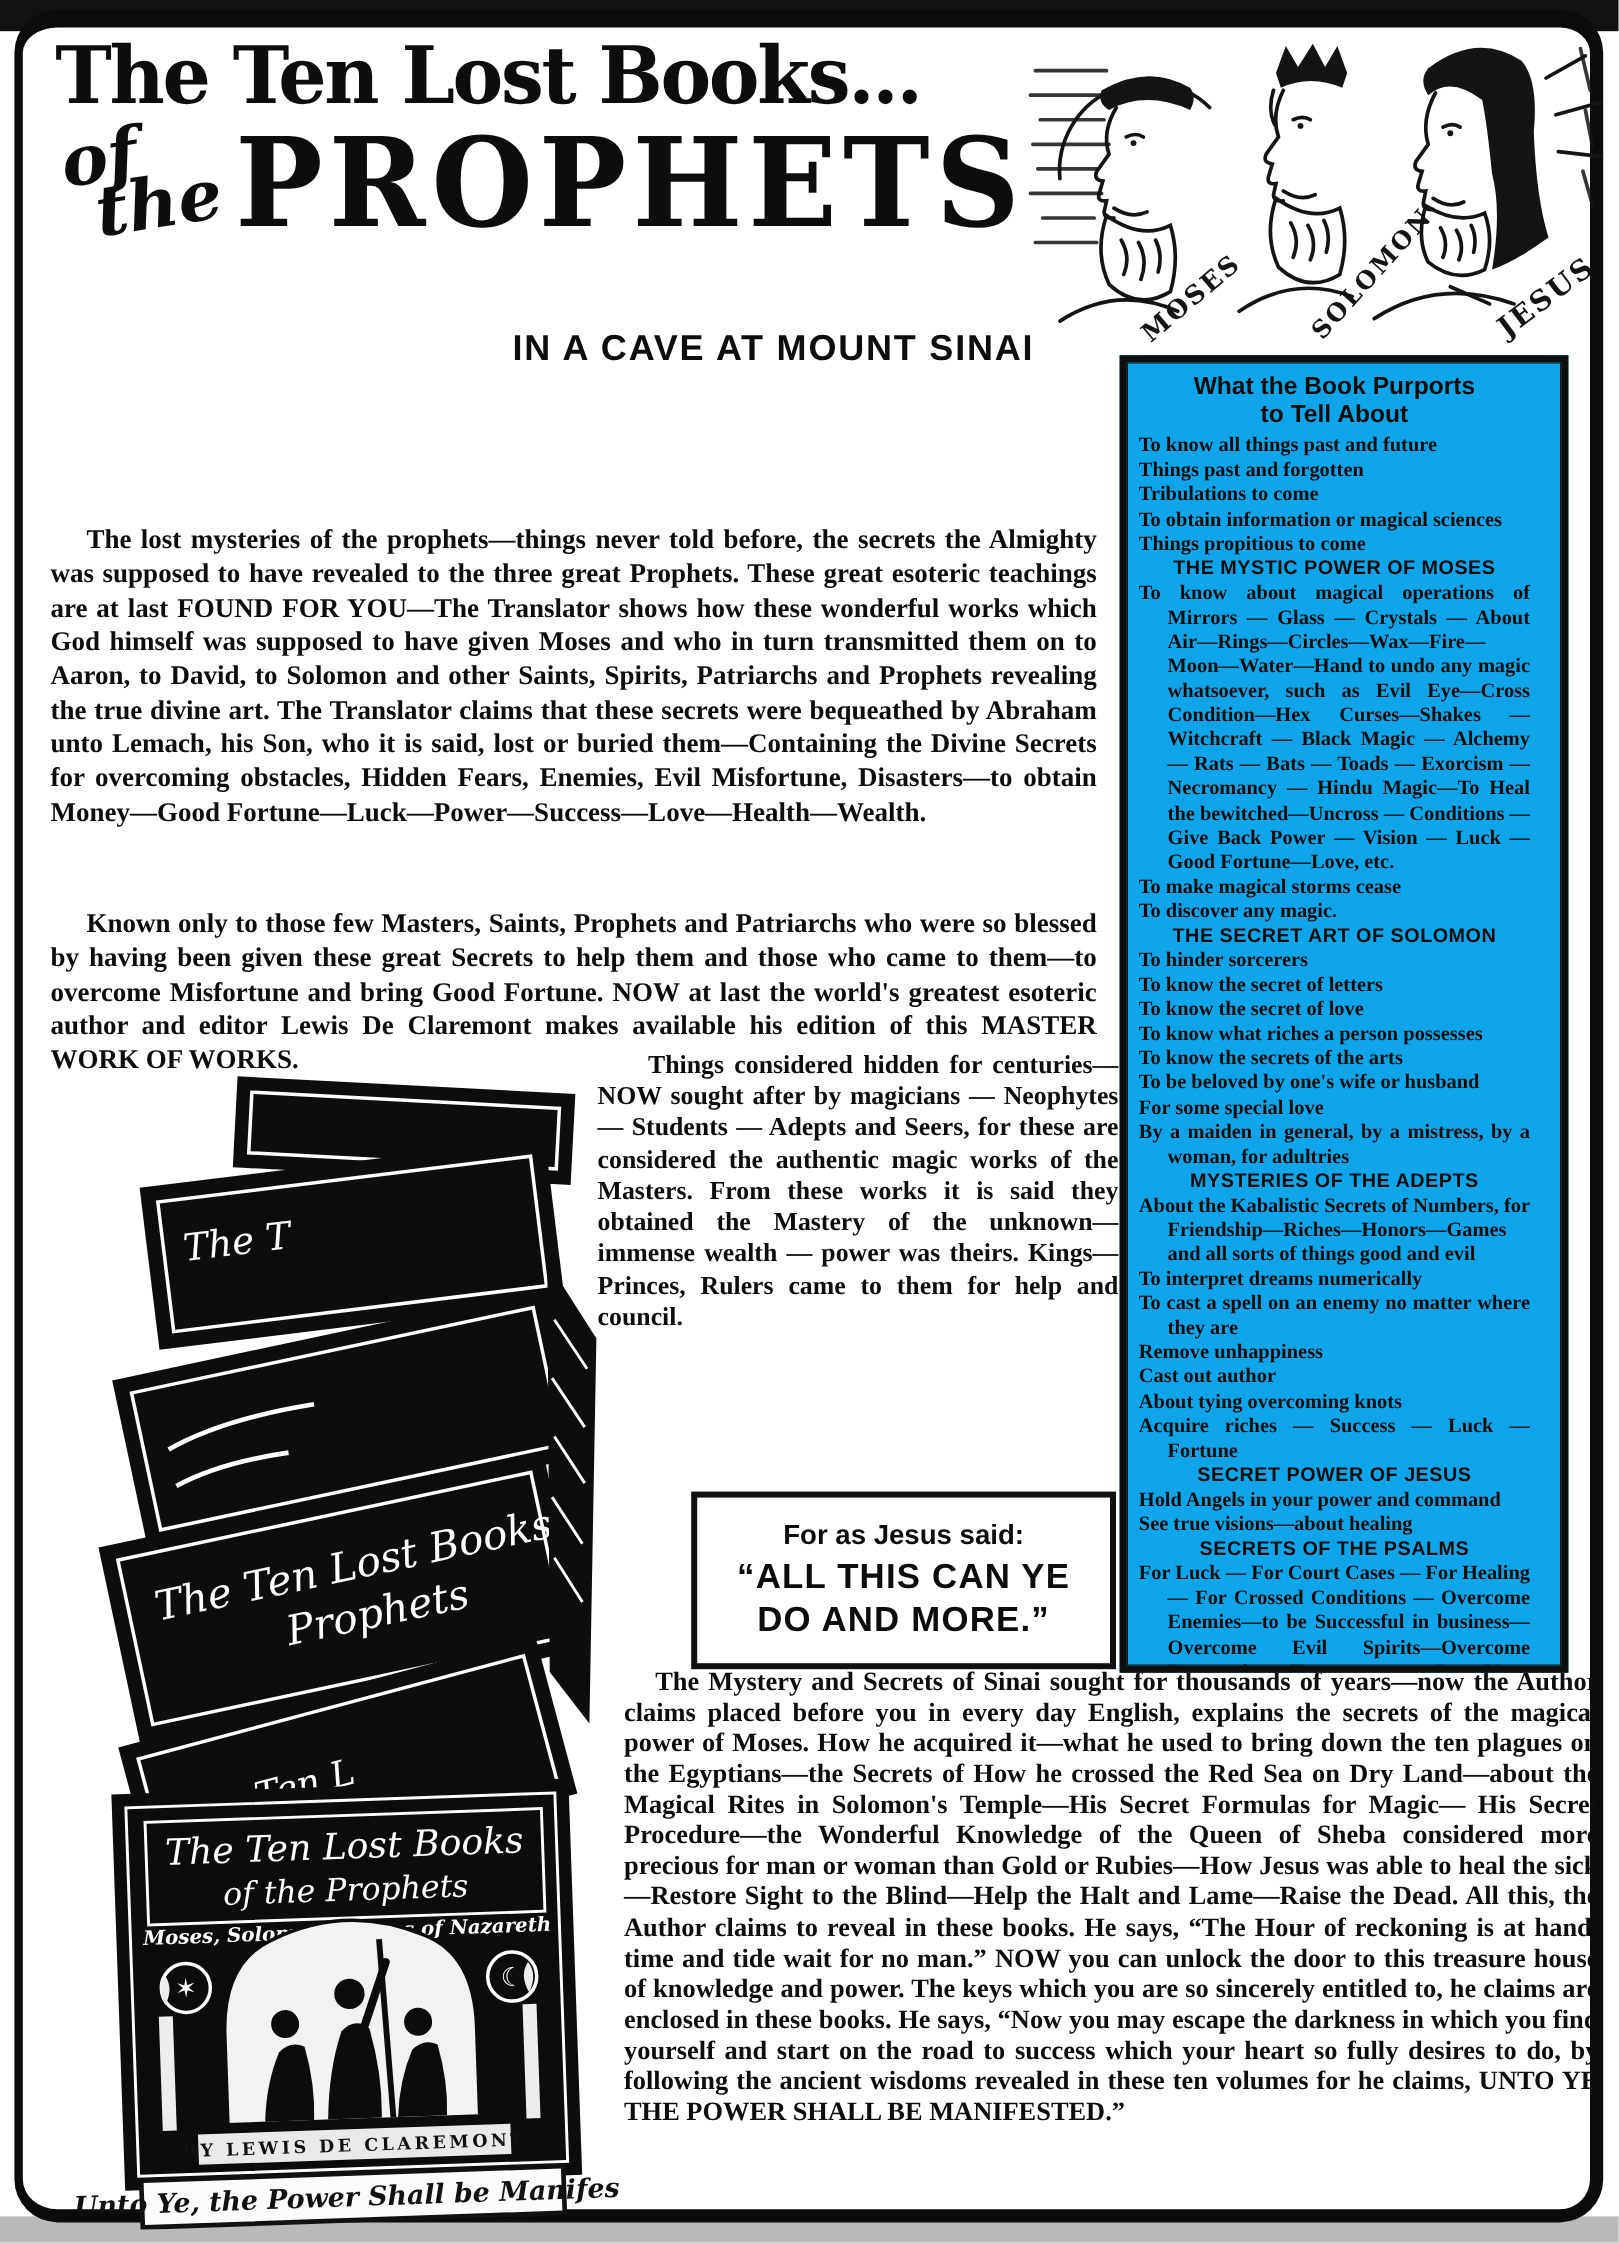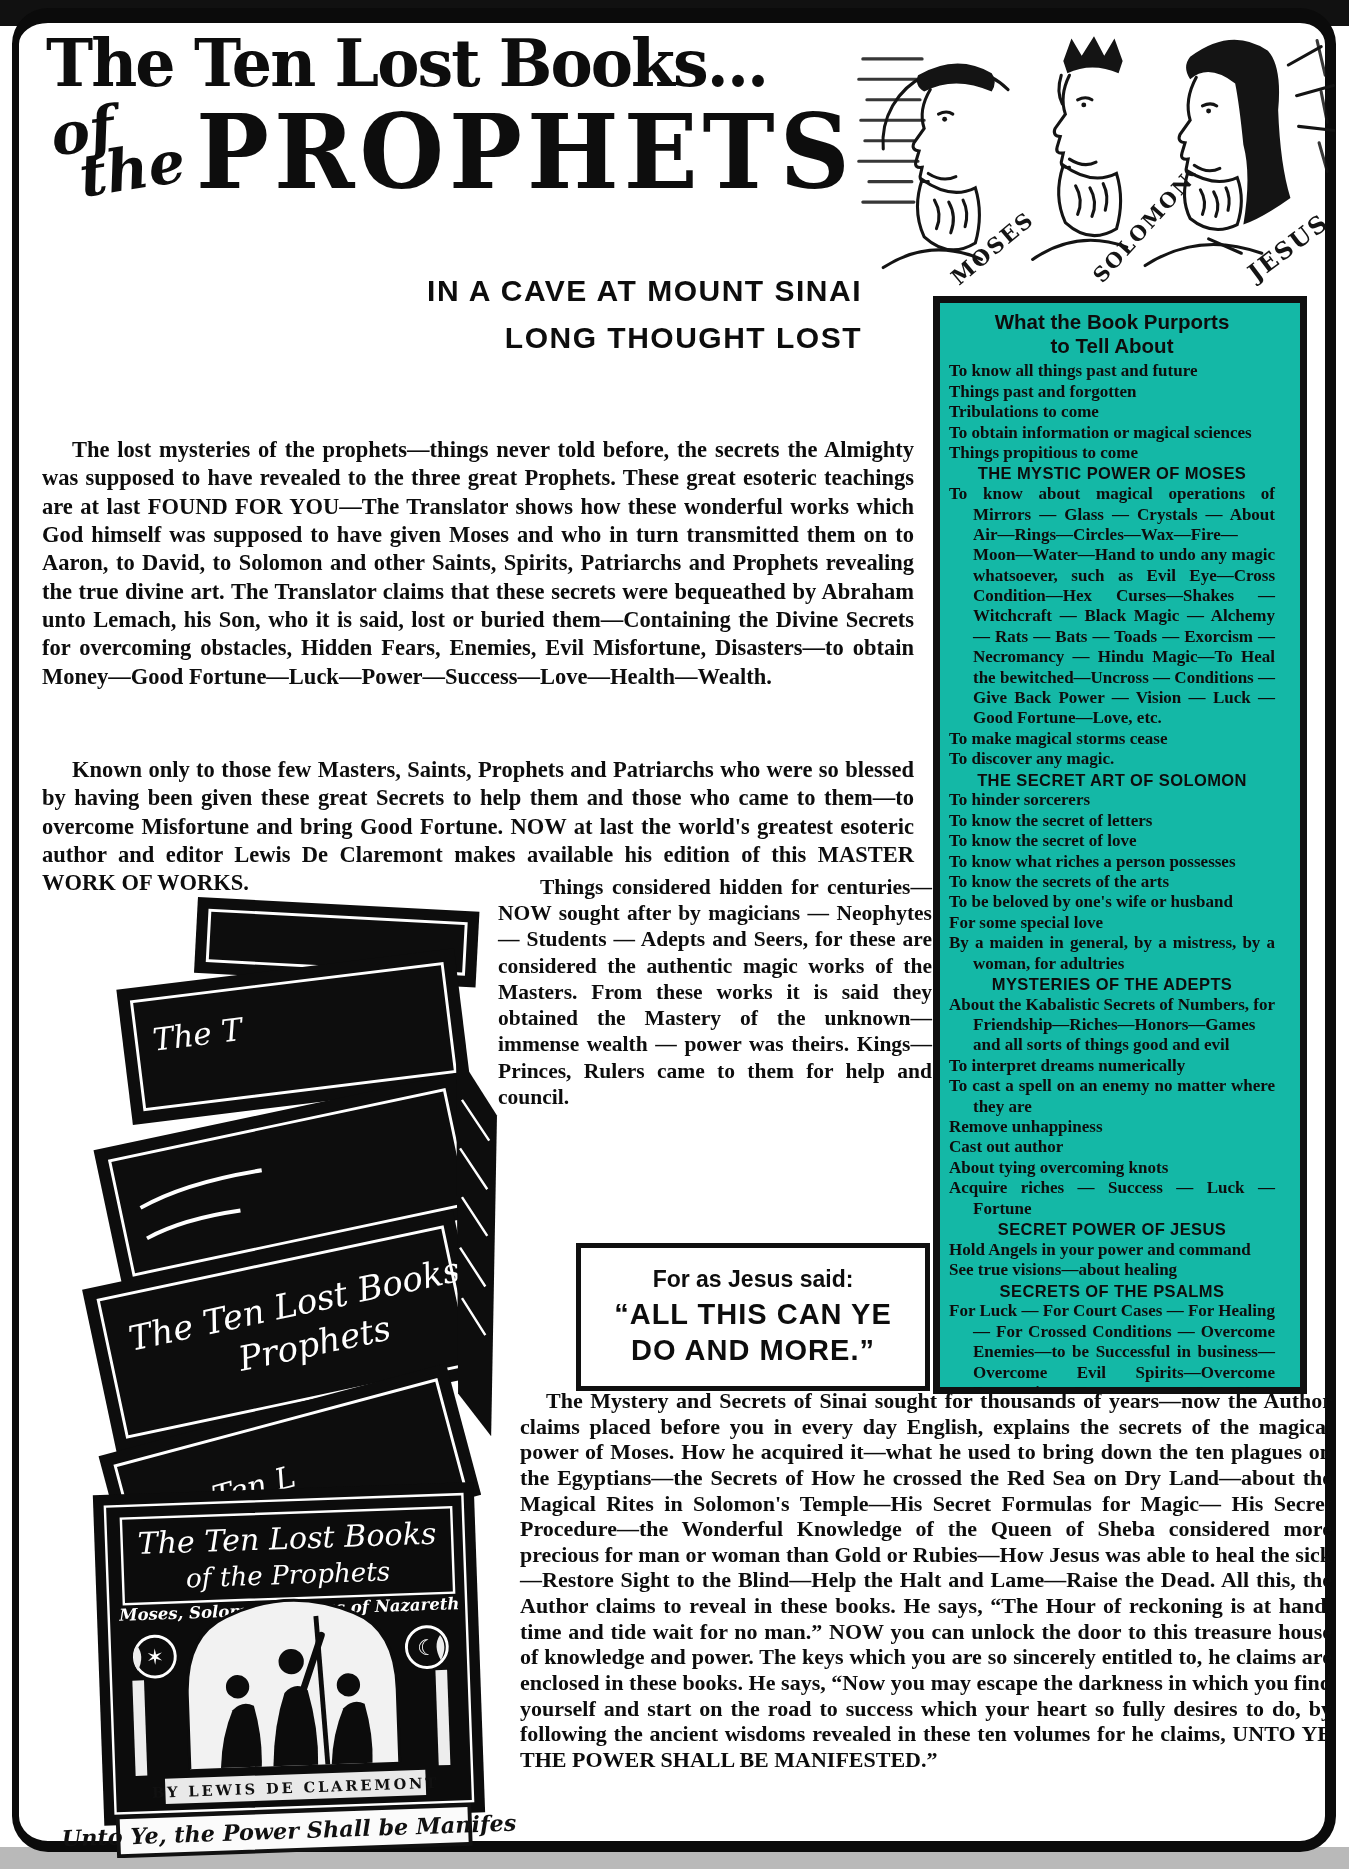--- a/index.html
+++ b/index.html
@@ -57,21 +57,21 @@
     border:5px solid #101010; background:#fff;
     display:flex; flex-direction:column; justify-content:center; text-align:center;
     font-family:"Liberation Sans", sans-serif; font-weight:800;
   }
   .jesus-box .lead { font-size:23px; margin-bottom:4px; }
   .jesus-box .q { font-size:29px; line-height:1.22; letter-spacing:1px; }
 
   
   .sidebar {
     left:933px; top:296px; width:374px; height:1098px;
-    border:6px solid #0f0f0f; box-shadow:inset 0 0 0 1px #0f0f0f; background:#14b8a6;
+    border:6px solid #0f0f0f; box-shadow:inset 0 0 0 1px #0f0f0f; background:#0ea5e9;
     padding:8px 26px 6px 10px; overflow:hidden;
   }
   .sb-title {
     text-align:center; font-family:"Liberation Sans", sans-serif; font-weight:800;
     font-size:20.5px; line-height:1.18; margin-bottom:3px;
   }
   .sb-body { font-size:17px; line-height:1.2; font-weight:700; }
   .sb-line { padding-left:24px; text-indent:-24px; text-align:justify; }
   .sb-heading {
     text-align:center; font-family:"Liberation Sans", sans-serif; font-weight:800;
@@ -145,21 +145,20 @@
         <path class="sk" d="M62,164 q7,12 2,24 M75,166 q7,12 2,24 M87,162 q5,10 2,22" stroke-width="2"></path>
         <path class="sk" d="M8,238 Q60,204 122,226" stroke-width="5"></path>
         <path class="sk" d="M70,212 l32,14"></path>
         <text transform="translate(116,254) rotate(-37)" font-family="Liberation Sans, sans-serif" font-weight="bold" font-size="23" letter-spacing="2" fill="#141414">JESUS</text>
       </g>
     </g>
   </svg>
 
   <div class="abs headline">
     <div>IN A CAVE AT MOUNT SINAI</div>
-    <div>LONG THOUGHT LOST</div>
   </div>
 
   <div class="abs para p1">The lost mysteries of the prophets—things never told before, the secrets the Almighty was supposed to have revealed to the three great Prophets. These great esoteric teachings are at last FOUND FOR YOU—The Translator shows how these wonderful works which God himself was supposed to have given Moses and who in turn transmitted them on to Aaron, to David, to Solomon and other Saints, Spirits, Patriarchs and Prophets revealing the true divine art. The Translator claims that these secrets were bequeathed by Abraham unto Lemach, his Son, who it is said, lost or buried them—Containing the Divine Secrets for overcoming obstacles, Hidden Fears, Enemies, Evil Misfortune, Disasters—to obtain Money—Good Fortune—Luck—Power—Success—Love—Health—Wealth.</div>
   <div class="abs para p2">Known only to those few Masters, Saints, Prophets and Patriarchs who were so blessed by having been given these great Secrets to help them and those who came to them—to overcome Misfortune and bring Good Fortune. NOW at last the world's greatest esoteric author and editor Lewis De Claremont makes available his edition of this MASTER WORK OF WORKS.</div>
 
   <svg class="abs books-svg" viewBox="0 0 450 1000">
     <g>
       <g transform="rotate(3 260 60)">
         <rect x="130" y="18" width="290" height="78" fill="#0d0d0d"></rect>
         <rect x="143" y="31" width="264" height="52" fill="none" stroke="#fff" stroke-width="3"></rect>

